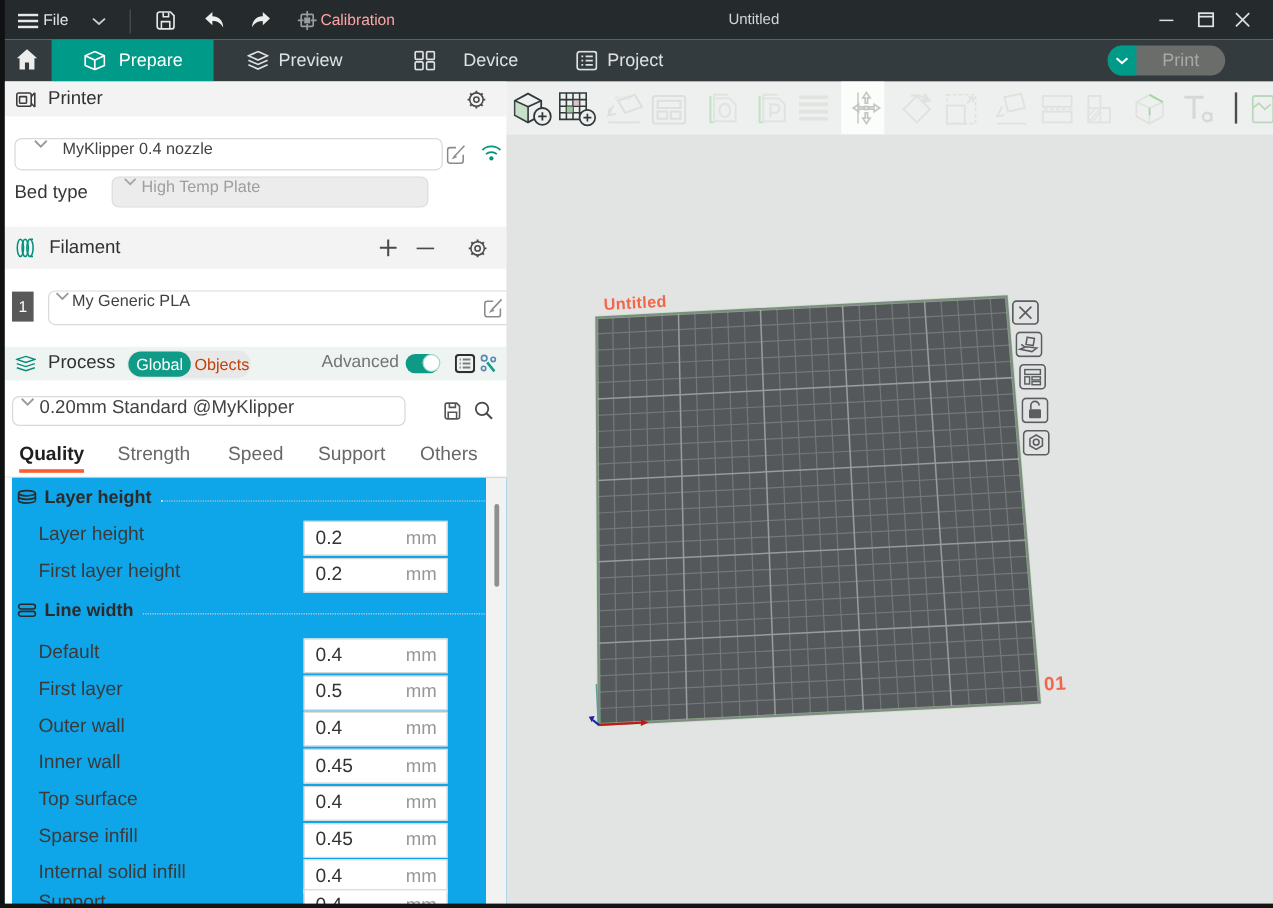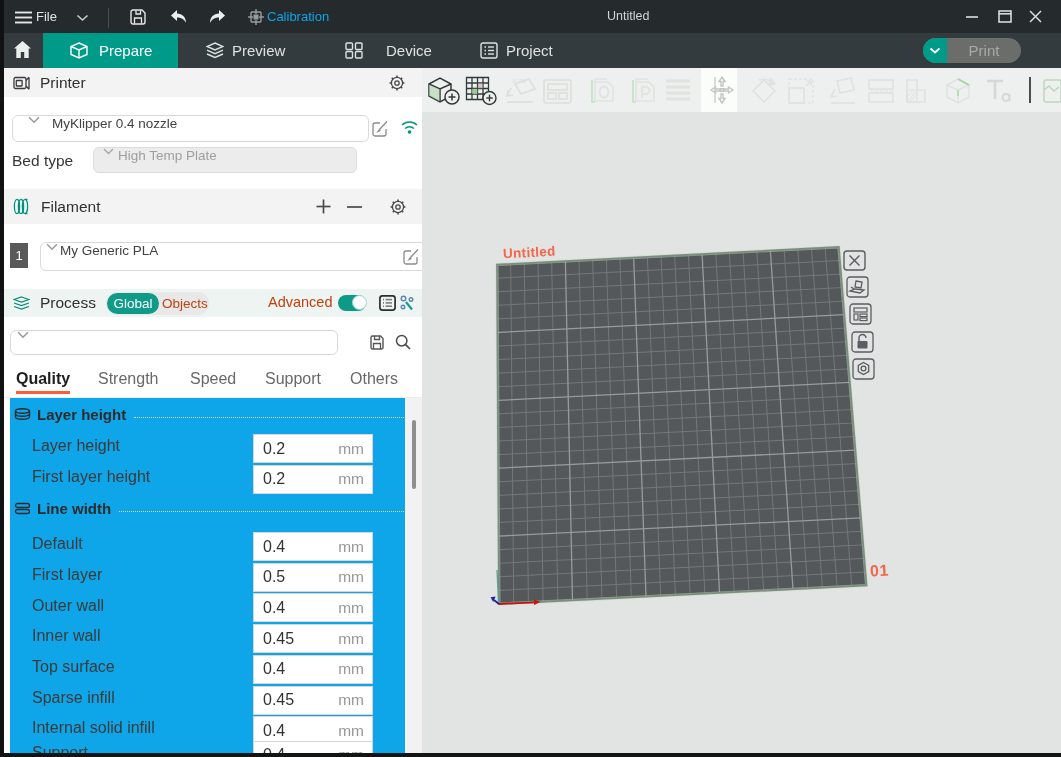--- a/index.html
+++ b/index.html
@@ -54,21 +54,21 @@
   <svg class="abs" style="left:248px;top:9px" width="16" height="16" viewBox="0 0 16 16">
       <g stroke="#989e9e" stroke-width="1.4" fill="none">
         <rect x="3" y="3" width="10" height="10" rx="1"></rect>
         <line x1="8" y1="0" x2="8" y2="5"></line>
         <line x1="8" y1="11" x2="8" y2="16"></line>
         <line x1="0" y1="8" x2="5" y2="8"></line>
         <line x1="11" y1="8" x2="16" y2="8"></line>
       </g>
       <rect x="5.5" y="5.5" width="5" height="5" fill="#989e9e"></rect>
     </svg>
-  <div class="abs" style="left:267px;top:9px;font-size:13px;color:#0ea5e9">Calibration</div>
+  <div class="abs" style="left:267px;top:9px;font-size:13px;color:#fca5a5">Calibration</div>
   <div class="abs" style="left:607px;top:9px;font-size:12.5px;color:#d3d5d5">Untitled</div>
   <svg class="abs" style="left:966px;top:16px" width="12" height="2" viewBox="0 0 12 2">
       <line x1="0" y1="1" x2="12" y2="1" stroke="#dfe1e1" stroke-width="1.6"></line>
     </svg>
   <svg class="abs" style="left:998px;top:10px" width="14" height="13" viewBox="0 0 14 13">
       <g fill="none" stroke="#e2e4e4" stroke-width="1.5">
         <rect x="1" y="1" width="12" height="11"></rect>
         <line x1="1" y1="3.8" x2="13" y2="3.8"></line>
       </g>
     </svg>
@@ -243,21 +243,21 @@
         <g fill="none" stroke="#0b8a76" stroke-width="1.2">
           <path d="M8.5 1 L16 3.5 L8.5 6 L1 3.5 Z"></path>
           <path d="M1 7 L8.5 9.5 L16 7"></path>
           <path d="M1 10.5 L8.5 13 L16 10.5"></path>
         </g>
       </svg>
     <div class="t">Process</div>
     <div class="abs" style="left:102px;top:3px;width:103px;height:23px;border-radius:12px;background:#e7e8e7"></div>
     <div class="abs" style="left:103px;top:4px;width:52px;height:21px;border-radius:11px;background:#109b88;color:#fff;font-size:13.5px;text-align:center;line-height:21px">Global</div>
     <div class="abs" style="left:158px;top:4px;font-size:13.5px;color:#c2410c;line-height:21px">Objects</div>
-    <div class="abs" style="left:264px;top:5px;font-size:14.5px;color:#c2410c">Advanced</div>
+    <div class="abs" style="left:264px;top:5px;font-size:14.5px;color:#737373">Advanced</div>
     <div class="abs" style="left:334px;top:6px;width:28px;height:15.5px;border-radius:8px;background:#0d9b88"></div>
     <div class="abs" style="left:348px;top:5.5px;width:15px;height:15px;border-radius:8px;background:#fff;border:1px solid #9fd6cc"></div>
     <svg class="abs" style="left:375px;top:6px" width="17" height="16" viewBox="0 0 17 16">
         <rect x="0.9" y="0.9" width="15.2" height="14.2" rx="2.5" fill="none" stroke="#2e2e2e" stroke-width="1.7"></rect>
         <g stroke="#7e7e7e" stroke-width="1.6">
           <line x1="4" y1="4.6" x2="5" y2="4.6"></line>
           <line x1="6.6" y1="4.6" x2="13" y2="4.6"></line>
           <line x1="4" y1="7.9" x2="5" y2="7.9"></line>
           <line x1="6.6" y1="7.9" x2="13" y2="7.9"></line>
           <line x1="4" y1="11.2" x2="5" y2="11.2"></line>
@@ -271,20 +271,21 @@
           <circle cx="3" cy="12" r="1.8"></circle>
         </g>
         <line x1="6" y1="7" x2="12" y2="14.5" stroke="#12a08c" stroke-width="2.2"></line>
       </svg>
   </div>
 
   <div class="abs combo" style="left:6px;top:261.5px;width:328px;height:25px">
     <svg class="chev" style="margin-left:6px" width="12" height="8" viewBox="0 0 11 7">
         <path d="M1 1 L5.5 5.5 L10 1" fill="none" stroke="#9a9a9a" stroke-width="1.4"></path>
       </svg>
+    <div class="tx" style="font-size:15.5px">0.20mm Standard @MyKlipper</div>
   </div>
   <svg class="abs" style="left:366px;top:267px" width="14" height="15" viewBox="0 0 14 15">
       <path d="M1 2.5 a1.5 1.5 0 0 1 1.5-1.5 h8 l2.5 2.5 v9 a1.5 1.5 0 0 1 -1.5 1.5 h-9 a1.5 1.5 0 0 1 -1.5-1.5 z" fill="none" stroke="#555" stroke-width="1.4"></path>
       <path d="M3.5 14 v-5.5 h7 v5.5" fill="none" stroke="#555" stroke-width="1.3"></path>
       <path d="M4.5 1 v3.5 h5 v-3.5" fill="none" stroke="#555" stroke-width="1.3"></path>
     </svg>
   <svg class="abs" style="left:391px;top:266px" width="16" height="16" viewBox="0 0 16 16">
       <circle cx="6.7" cy="6.7" r="5.2" fill="none" stroke="#4a4a4a" stroke-width="1.5"></circle>
       <line x1="10.6" y1="10.6" x2="15" y2="15" stroke="#4a4a4a" stroke-width="1.7"></line>
     </svg>

